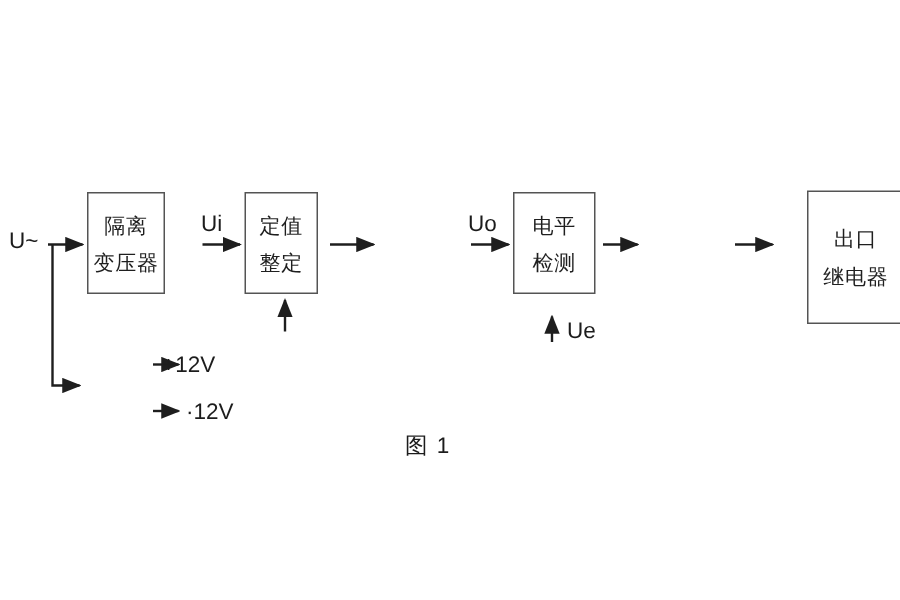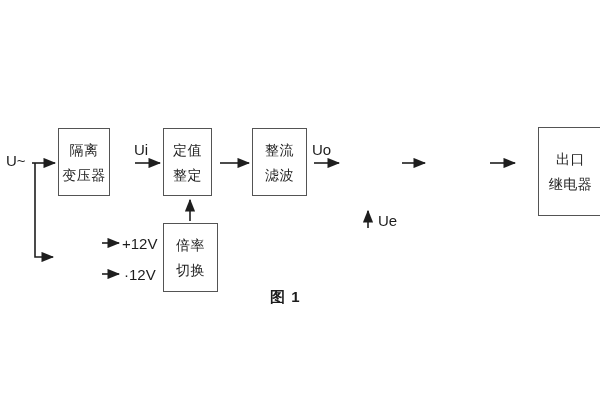--- a/index.html
+++ b/index.html
@@ -38,21 +38,20 @@
     color: #1c1c1c;
     line-height: 1;
     white-space: nowrap;
   }
   .caption {
     position: absolute;
     font-size: 15px;
     color: #1c1c1c;
     letter-spacing: 1px;
     white-space: nowrap;
-    font-weight: bold;
   }
   svg.wires {
     position: absolute;
     left: 0;
     top: 0;
     width: 600px;
     height: 400px;
     pointer-events: none;
   }
   svg.wires path {
@@ -82,47 +81,43 @@
     <path d="M102,243 H119" marker-end="url(#ah)"></path>
     <path d="M102,274 H119" marker-end="url(#ah)"></path>
     <path d="M190,221 V200" marker-end="url(#ah)"></path>
     <path d="M368,228 V211" marker-end="url(#ah)"></path>
   </svg>
 
   <div class="lbl" style="left:6px;top:153px">U~</div>
   <div class="lbl" style="left:134px;top:142px">Ui</div>
   <div class="lbl" style="left:312px;top:142px">Uo</div>
   <div class="lbl" style="left:378px;top:213px">Ue</div>
-  <div class="lbl" style="left:122px;top:236px">+12V</div>
+  <div class="lbl" style="left:108px;top:236px">+12V</div>
   <div class="lbl" style="left:124px;top:267px">·12V</div>
 
   <div class="box" style="left:58px;top:128px;width:52px;height:68px">
     <span>隔离</span>
     <span>变压器</span>
   </div>
 
   <div class="box" style="left:163px;top:128px;width:49px;height:68px">
     <span>定值</span>
     <span>整定</span>
   </div>
 
-  <div class="box" style="left:252px;top:128px;width:55px;height:68px">
-    <span>整流</span>
-    <span>滤波</span>
+
+  <div class="box" style="left:342px;top:128px;width:55px;height:68px">
+    <span>电平</span>
+    <span>检测</span>
   </div>
-
 
 
   <div class="box" style="left:538px;top:127px;width:65px;height:89px">
     <span>出口</span>
     <span>继电器</span>
   </div>
 
 
-  <div class="box" style="left:163px;top:223px;width:55px;height:69px">
-    <span>倍率</span>
-    <span>切换</span>
-  </div>
 
 
   <div class="caption" style="left:270px;top:288px">图 1</div>
 
 </div>
 
 </body></html>

